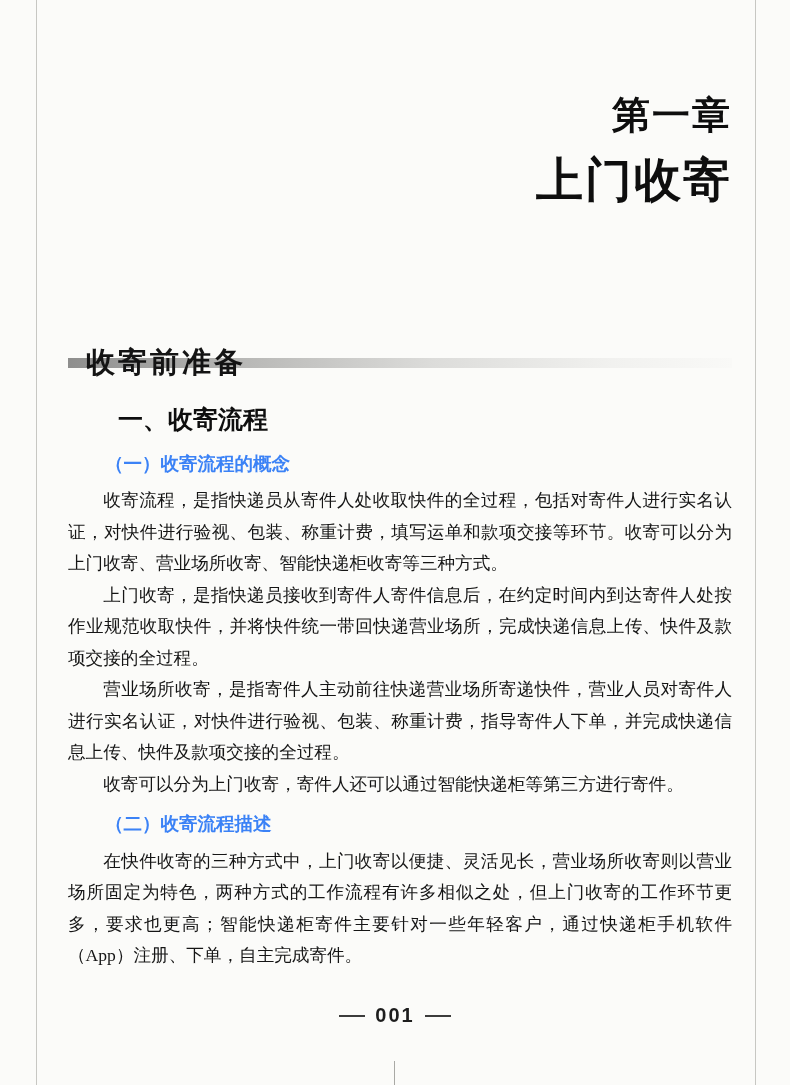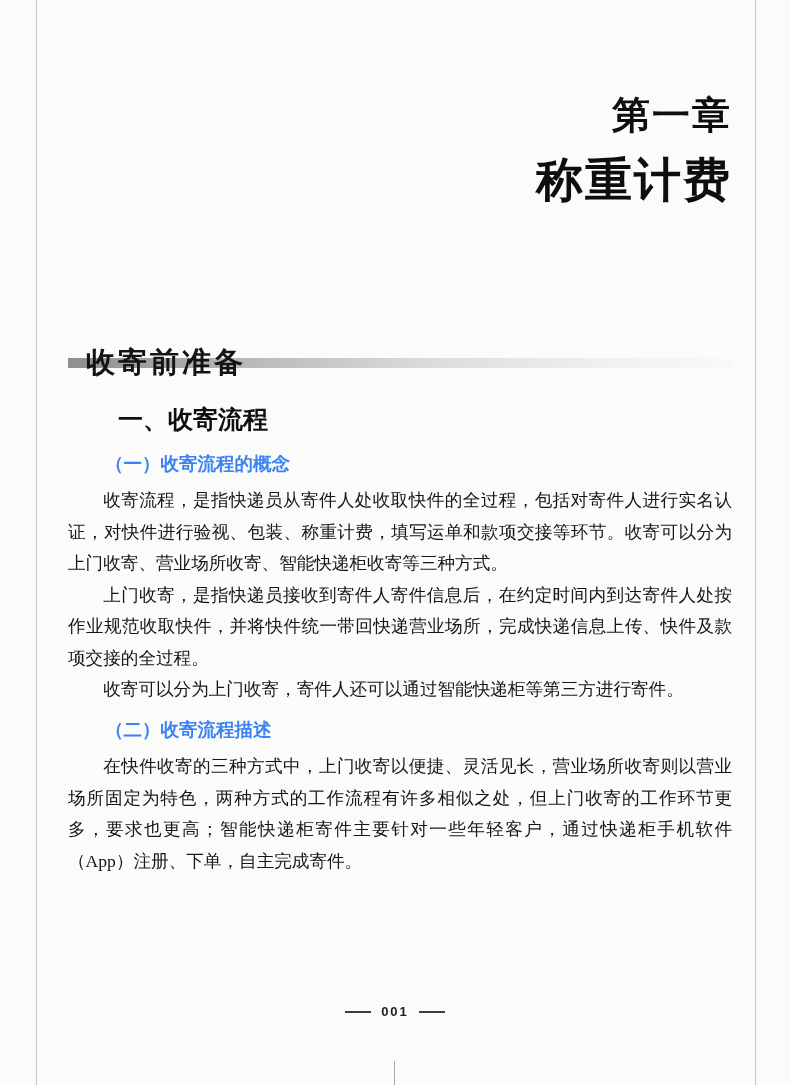--- a/index.html
+++ b/index.html
@@ -57,49 +57,50 @@
     font-family:"Liberation Sans", sans-serif;font-weight:700;
     font-size:18.5px;text-indent:2em;margin:8px 0 6px 0;color:#3b82f6;
   }
 
   .folio{
     position:absolute;top:1004px;left:0;right:0;
     display:flex;align-items:center;justify-content:center;gap:10px;
     font-family:"Liberation Sans", sans-serif;
   }
   .folio .rule{width:26px;height:2px;background:#3c3c3c;}
-  .folio .num{font-size:13px;font-weight:700;letter-spacing:2px;color:#1d1d1d;}
+  .folio .num{font-size:20px;font-weight:700;letter-spacing:2px;color:#1d1d1d;}
 
   .bottom-tick{
     position:absolute;left:394px;bottom:0;width:1px;height:24px;background:#a9a9a5;
   }
 </style>
 </head>
 <body>
 
 <div class="page">
   <div class="edge-line left"></div>
   <div class="edge-line right"></div>
 
   <div class="chapter-block">
     <div class="chapter-label">第一章</div>
-    <div class="chapter-title">称重计费</div>
+    <div class="chapter-title">上门收寄</div>
   </div>
 
   <div class="section-bar">
     <div class="section-title-bar">
       <span class="section-title-text">收寄前准备</span>
     </div>
   </div>
 
   <div class="body-text">
     <div class="h1">一、收寄流程</div>
     <div class="h2">（一）收寄流程的概念</div>
     <p>收寄流程，是指快递员从寄件人处收取快件的全过程，包括对寄件人进行实名认证，对快件进行验视、包装、称重计费，填写运单和款项交接等环节。收寄可以分为上门收寄、营业场所收寄、智能快递柜收寄等三种方式。</p>
     <p>上门收寄，是指快递员接收到寄件人寄件信息后，在约定时间内到达寄件人处按作业规范收取快件，并将快件统一带回快递营业场所，完成快递信息上传、快件及款项交接的全过程。</p>
+    <p>营业场所收寄，是指寄件人主动前往快递营业场所寄递快件，营业人员对寄件人进行实名认证，对快件进行验视、包装、称重计费，指导寄件人下单，并完成快递信息上传、快件及款项交接的全过程。</p>
     <p>收寄可以分为上门收寄，寄件人还可以通过智能快递柜等第三方进行寄件。</p>
     <div class="h2">（二）收寄流程描述</div>
     <p>在快件收寄的三种方式中，上门收寄以便捷、灵活见长，营业场所收寄则以营业场所固定为特色，两种方式的工作流程有许多相似之处，但上门收寄的工作环节更多，要求也更高；智能快递柜寄件主要针对一些年轻客户，通过快递柜手机软件（App）注册、下单，自主完成寄件。</p>
   </div>
 
   <div class="folio">
     <span class="rule"></span>
     <span class="num">001</span>
     <span class="rule"></span>
   </div>

